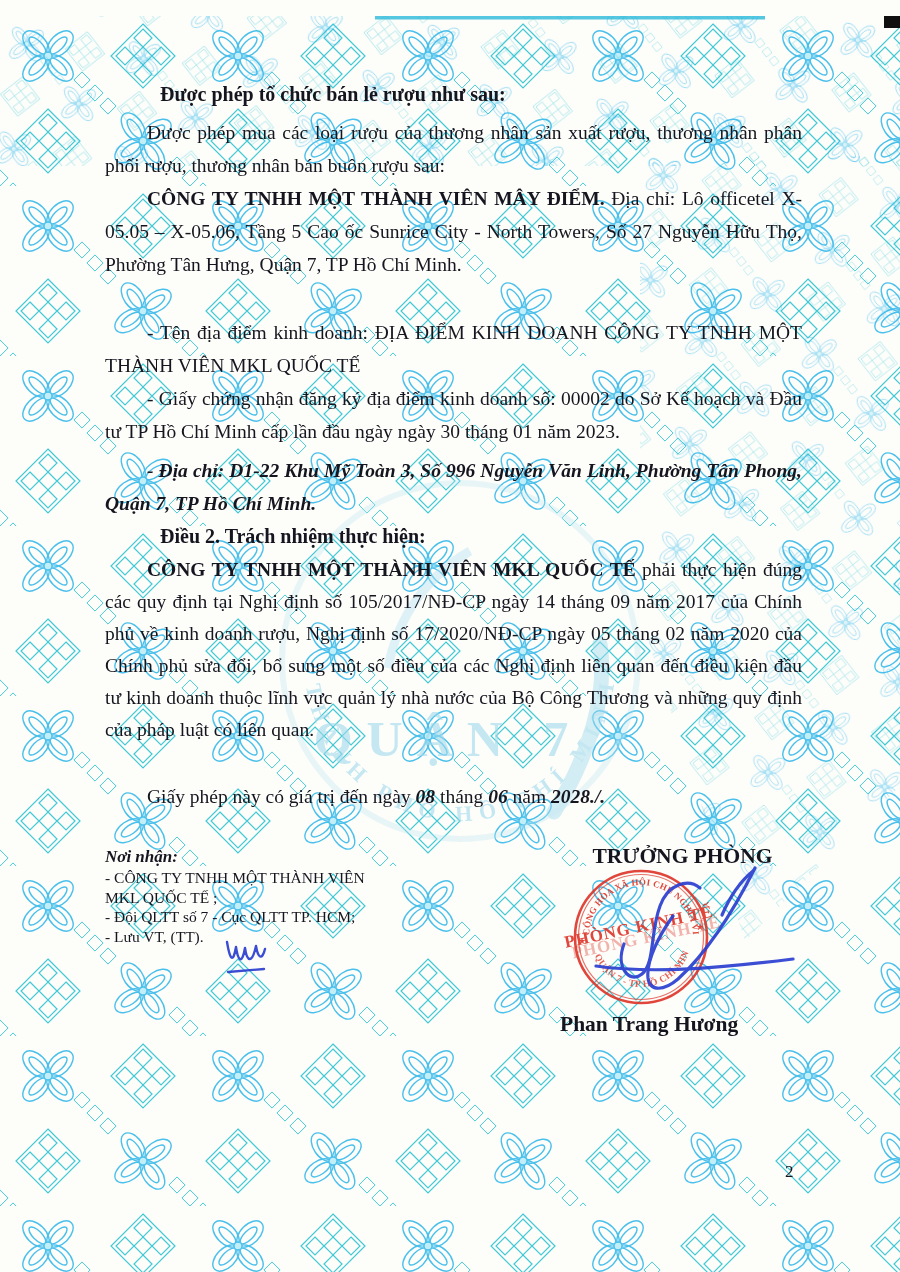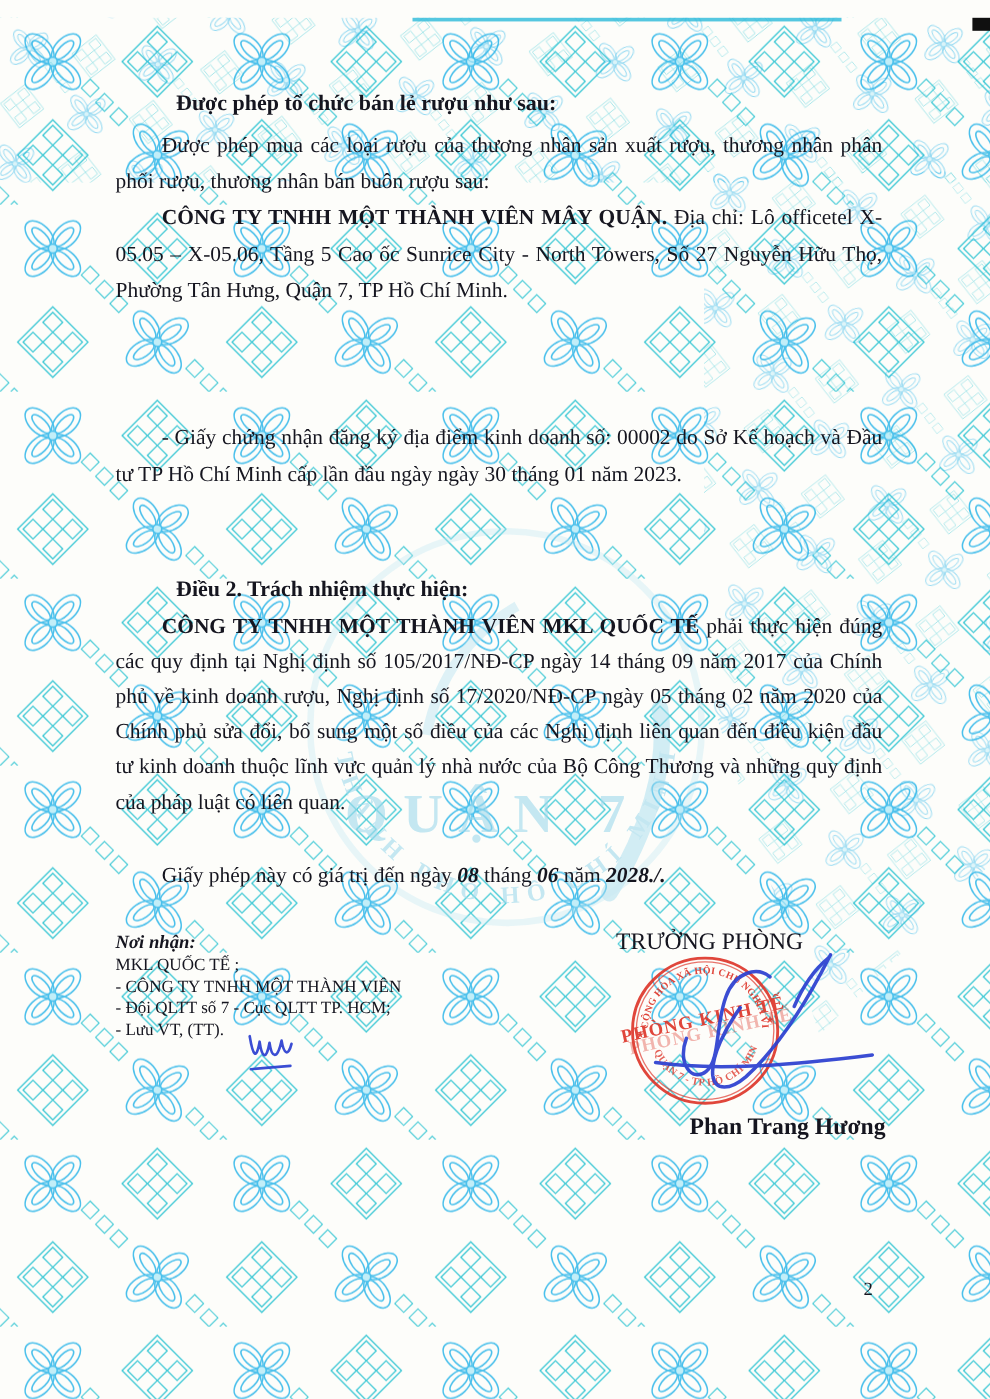--- a/index.html
+++ b/index.html
@@ -18,25 +18,25 @@
     font-size:19.5px;line-height:33px;text-align:justify;
   }
   .ind{text-indent:42px;}
   .hd{font-weight:bold;text-indent:55px;text-align:left;font-size:20px;}
   .b{font-weight:bold;}
   .bi{font-weight:bold;font-style:italic;}
   .recips{position:absolute;left:105px;top:830px;width:330px;}
   .recips-hd{font-weight:bold;font-style:italic;font-size:17px;line-height:22px;}
   .recip-line{font-size:15.5px;line-height:19.5px;}
   .signer-title{
-    position:absolute;left:560px;top:828px;width:245px;
-    font-weight:normal;font-size:21.5px;
+    position:absolute;left:560px;top:828px;width:245px;text-align:center;
+    font-weight:bold;font-size:21.5px;
   }
   .signer-name{
-    position:absolute;left:560px;top:996px;width:245px;text-align:right;
+    position:absolute;left:560px;top:996px;width:245px;text-align:left;
     font-weight:bold;font-size:21.5px;
   }
   .page-num{position:absolute;left:785px;top:1146px;font-size:17px;}
 </style>
 </head>
 <body>
 
 <div class="layer" id="bg-layer">
 <svg width="900" height="1272" viewBox="0 0 900 1272" xmlns="http://www.w3.org/2000/svg">
   <defs>
@@ -102,38 +102,40 @@
   <rect x="884" y="0" width="16" height="12" fill="#101010"></rect>
 </svg>
 </div>
 
 <div class="layer" id="content-layer">
 
   <p class="blk hd" style="top:62px">Được phép tổ chức bán lẻ rượu như sau:</p>
 
   <p class="blk ind" style="top:100px">Được phép mua các loại rượu của thương nhân sản xuất rượu, thương nhân phân phối rượu, thương nhân bán buôn rượu sau:</p>
 
-  <p class="blk ind" style="top:166px"><span class="b">CÔNG TY TNHH MỘT THÀNH VIÊN MÂY QUẬN.</span><span> Địa chỉ: Lô officetel X-05.05 – X-05.06, Tầng 5 Cao ốc Sunrice City - North Towers, Số 27 Nguyễn Hữu Thọ, Phường Tân Hưng, Quận 7, TP Hồ Chí Minh.</span></p>
+  <p class="blk ind" style="top:166px"><span class="b">CÔNG TY TNHH MỘT THÀNH VIÊN MÂY ĐIỂM.</span><span> Địa chỉ: Lô officetel X-05.05 – X-05.06, Tầng 5 Cao ốc Sunrice City - North Towers, Số 27 Nguyễn Hữu Thọ, Phường Tân Hưng, Quận 7, TP Hồ Chí Minh.</span></p>
 
 
+  <p class="blk ind" style="top:300px">- Tên địa điểm kinh doanh: ĐỊA ĐIỂM KINH DOANH CÔNG TY TNHH MỘT THÀNH VIÊN MKL QUỐC TẾ</p>
 
   <p class="blk ind" style="top:366px">- Giấy chứng nhận đăng ký địa điểm kinh doanh số: 00002 do Sở Kế hoạch và Đầu tư TP Hồ Chí Minh cấp lần đầu ngày ngày 30 tháng 01 năm 2023.</p>
 
+  <p class="blk ind bi" style="top:438px">- Địa chỉ: D1-22 Khu Mỹ Toàn 3, Số 996 Nguyễn Văn Linh, Phường Tân Phong, Quận 7, TP Hồ Chí Minh.</p>
 
   <p class="blk hd" style="top:504px">Điều 2. Trách nhiệm thực hiện:</p>
 
   <p class="blk ind" style="top:538px;line-height:32px"><span class="b">CÔNG TY TNHH MỘT THÀNH VIÊN MKL QUỐC TẾ</span><span>  phải thực hiện đúng các quy định tại Nghị định số 105/2017/NĐ-CP ngày 14 tháng 09 năm 2017 của Chính phủ về kinh doanh rượu, Nghị định số 17/2020/NĐ-CP ngày 05 tháng 02 năm 2020 của Chính phủ sửa đổi, bổ sung một số điều của các Nghị định liên quan đến điều kiện đầu tư kinh doanh thuộc lĩnh vực quản lý nhà nước của Bộ Công Thương và những quy định của pháp luật có liên quan.</span></p>
 
 
   <p class="blk ind" style="top:764px"><span>Giấy phép này có giá trị đến ngày </span><span class="bi">08</span><span> tháng </span><span class="bi">06</span><span> năm </span><span class="bi">2028./.</span></p>
 
   <div class="recips">
     <div class="recips-hd">Nơi nhận:</div>
+    <div class="recip-line">- CÔNG TY TNHH MỘT THÀNH VIÊN</div>
     <div class="recip-line">MKL QUỐC TẾ ;</div>
-    <div class="recip-line">- CÔNG TY TNHH MỘT THÀNH VIÊN</div>
     <div class="recip-line">- Đội QLTT số 7 - Cục QLTT TP. HCM;</div>
     <div class="recip-line">- Lưu VT, (TT).</div>
   </div>
 
   <div class="signer-title">TRƯỞNG PHÒNG</div>
   <div class="signer-name">Phan Trang Hương</div>
 
   <div class="page-num">2</div>
 </div>
 

